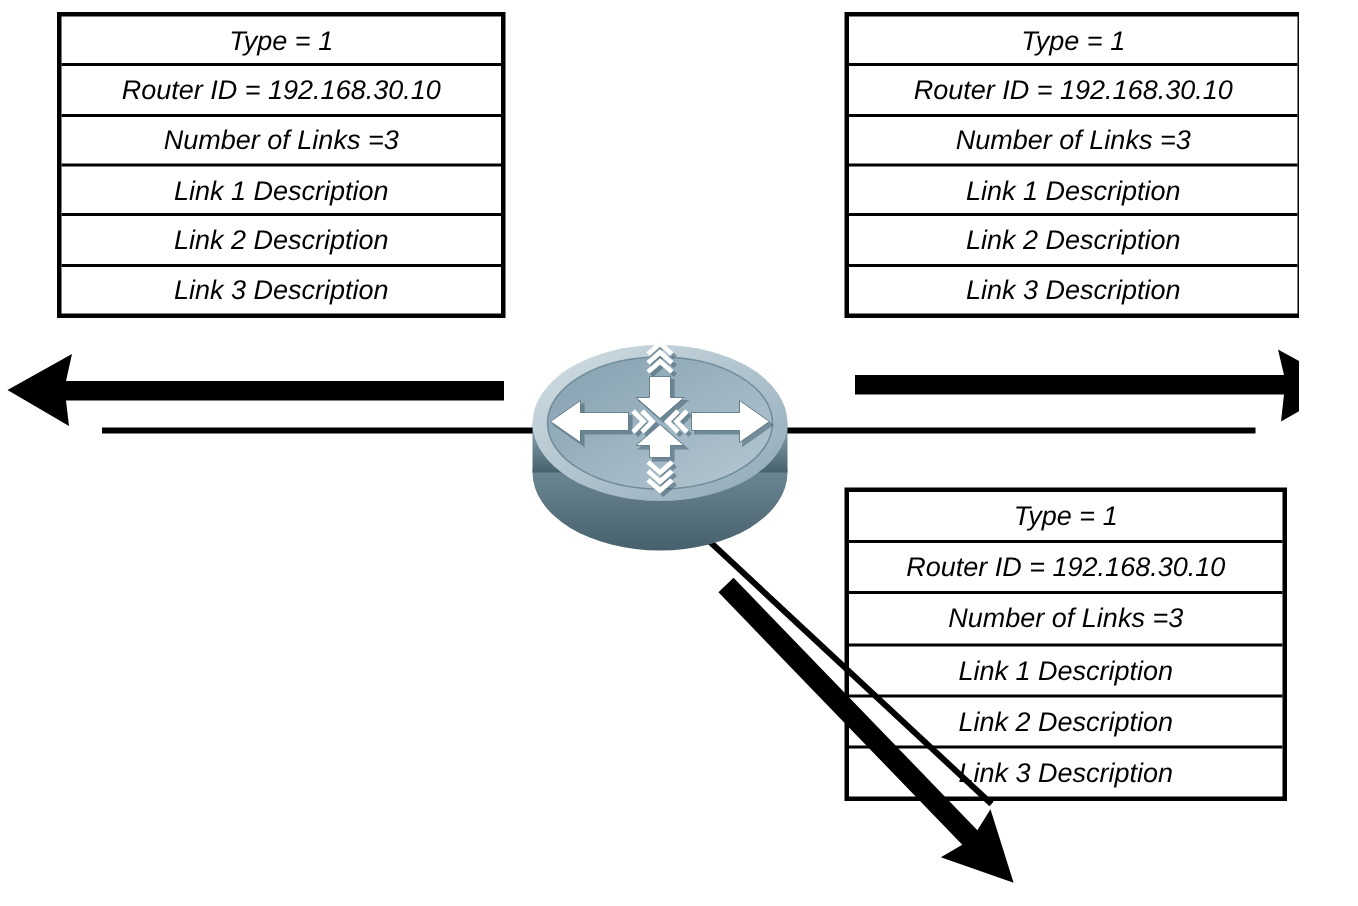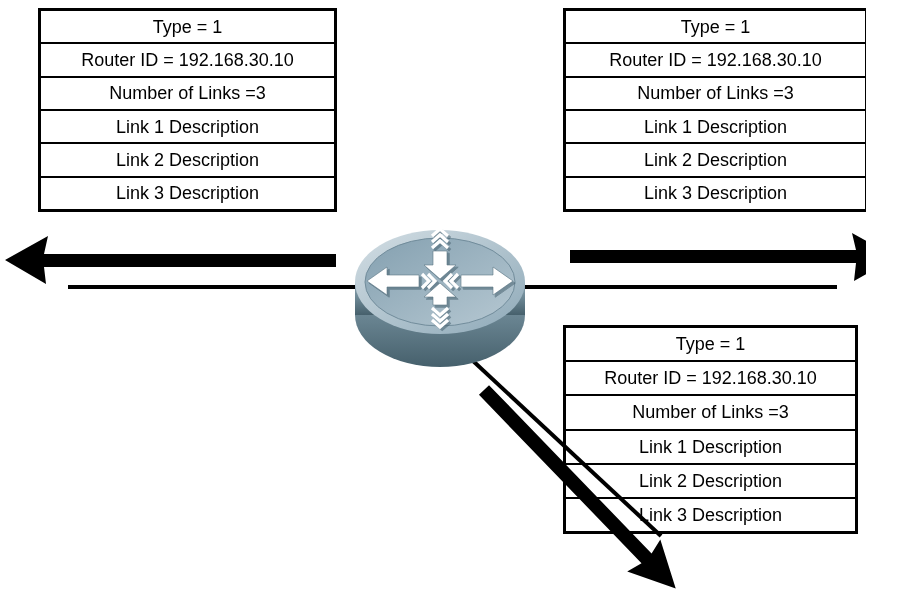--- a/index.html
+++ b/index.html
@@ -5,21 +5,21 @@
 <style>
   :root{
     --background:#ffffff;
     --text:#000000;
     --table-border:#000000;
     --line:#000000;
   }
   html,body{margin:0;padding:0;background:var(--background);}
   #canvas{
     position:relative;width:866px;height:604px;background:var(--background);
-    overflow:hidden;font-family:"Liberation Sans",sans-serif;color:var(--text);
+    overflow:hidden;font-family:"Liberation Sans",sans-serif;color:var(--text);font-style:italic;
   }
   .lsa-table{
     position:absolute;background:#ffffff;border:3px solid var(--table-border);
     display:flex;flex-direction:column;box-sizing:border-box;z-index:1;
   }
   .lsa-table .cell{
     flex:1;display:flex;align-items:center;justify-content:center;
     border-bottom:2px solid var(--table-border);
     font-size:18px;line-height:1;white-space:nowrap;
   }

